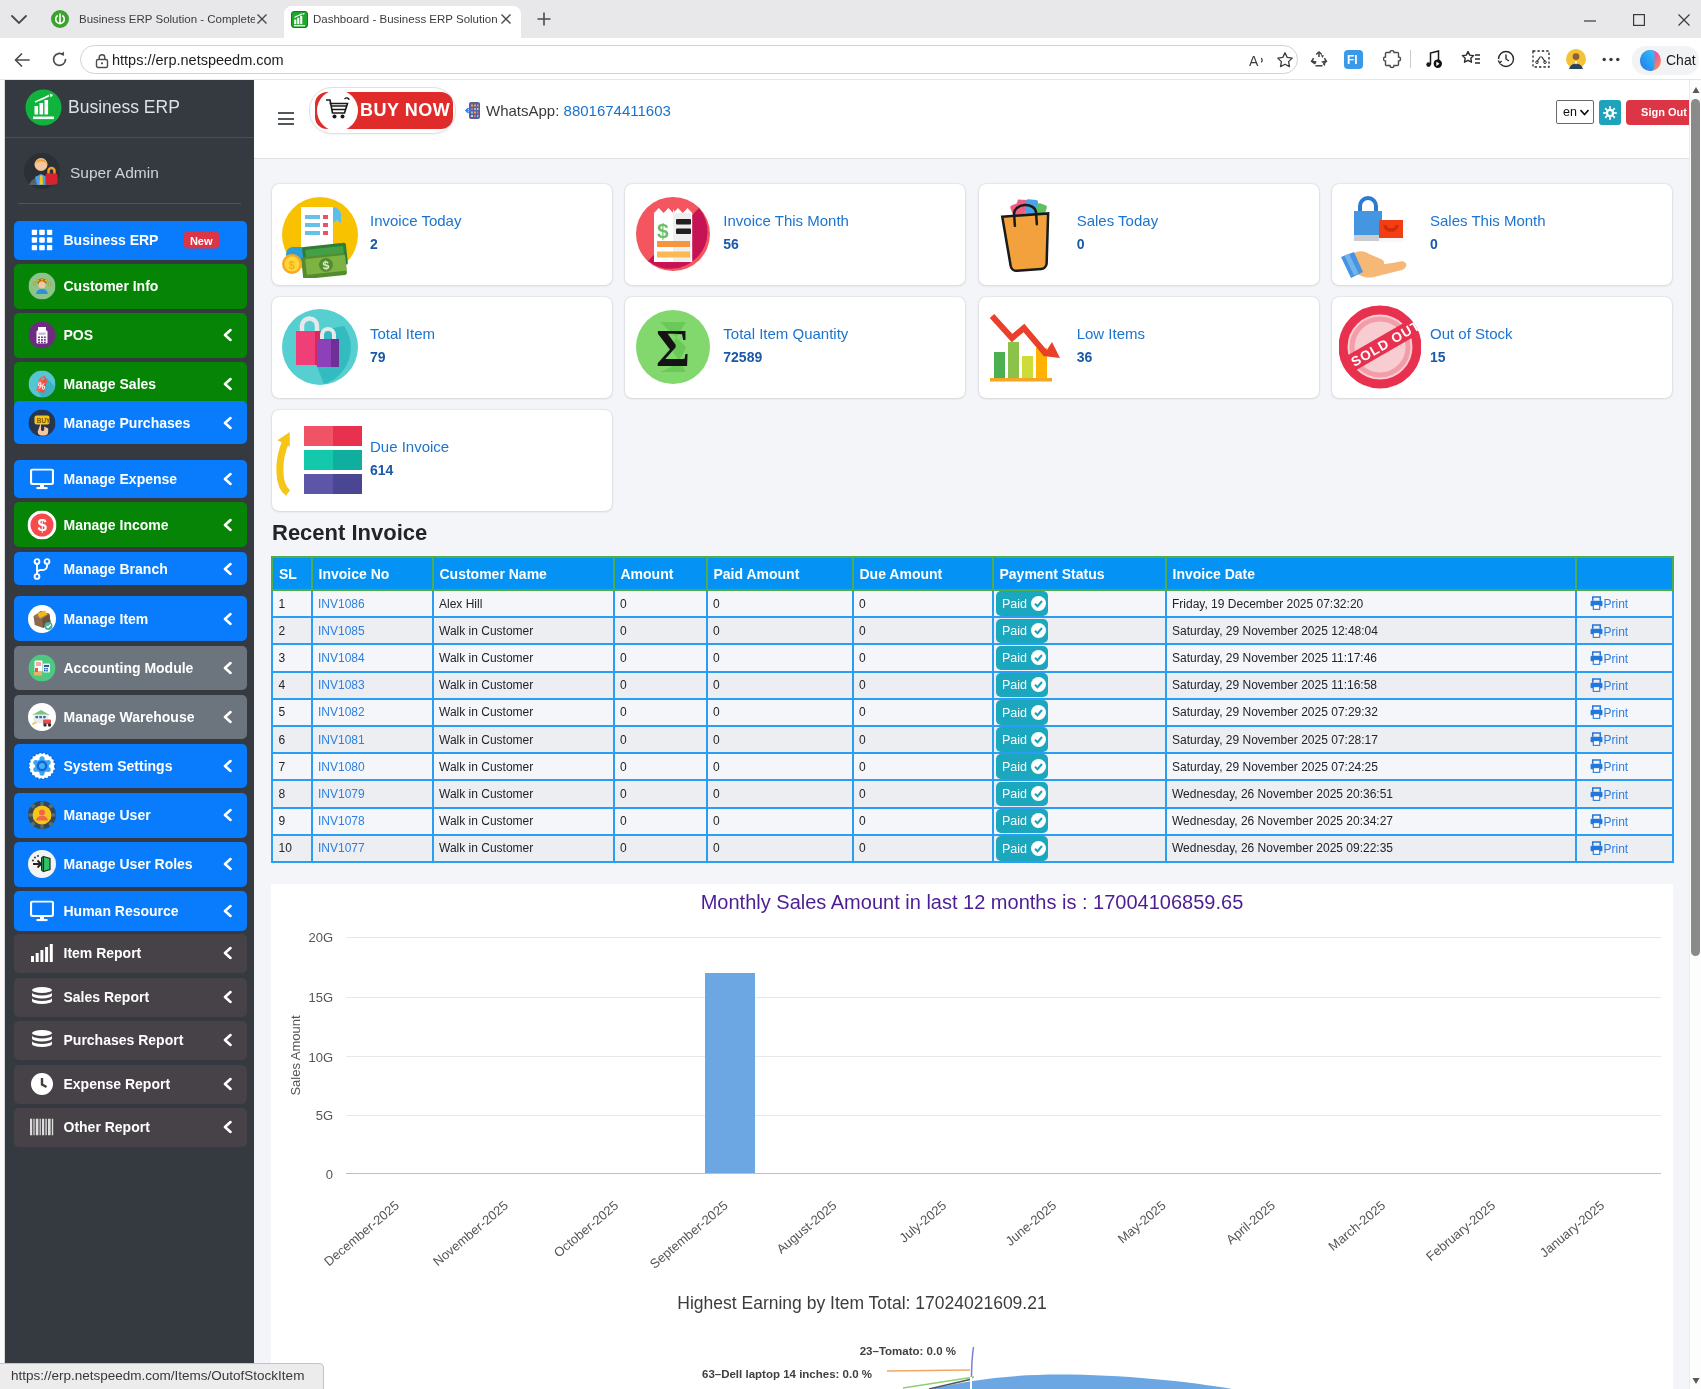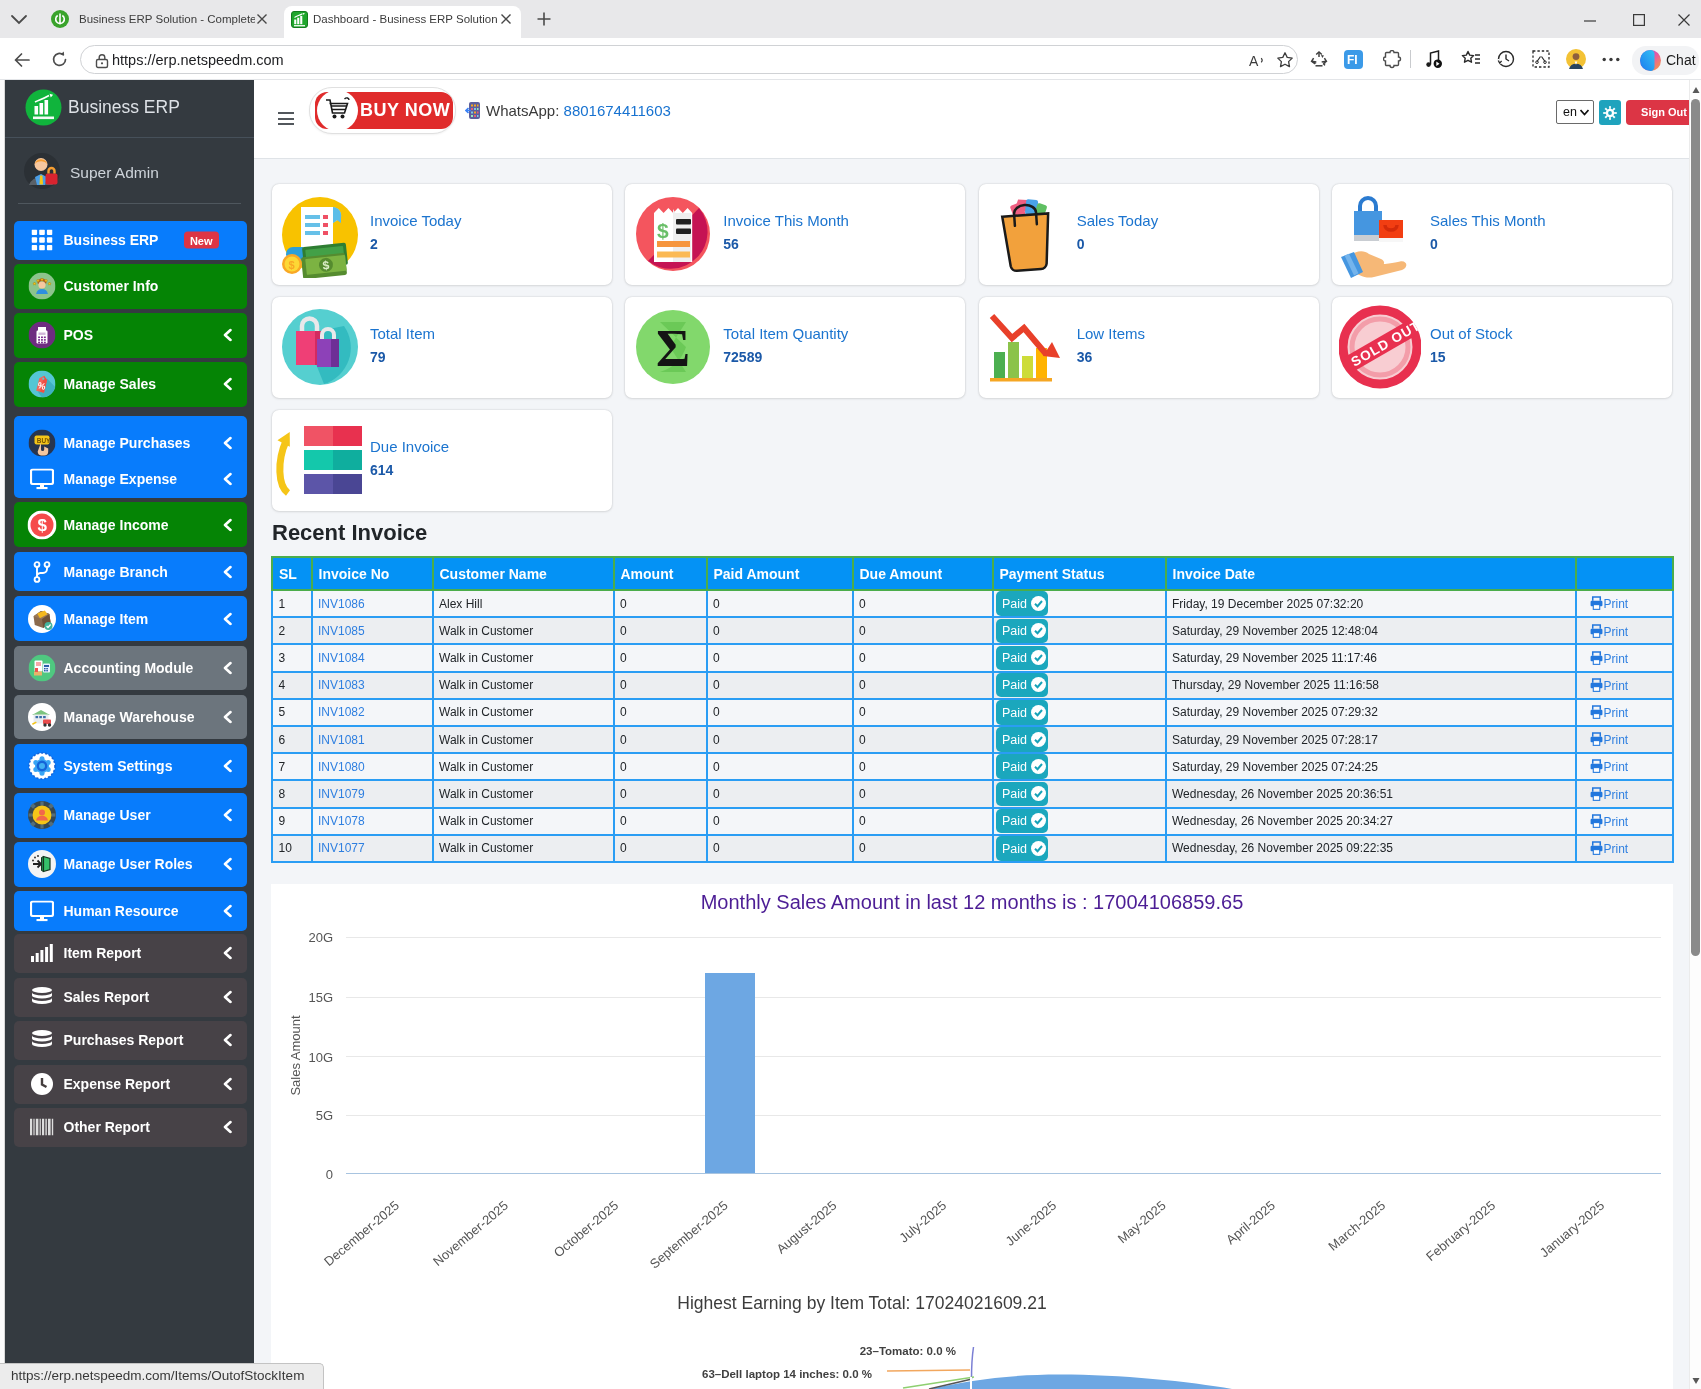--- a/index.html
+++ b/index.html
@@ -292,21 +292,21 @@
           <path d="M13.5 5 l4 3.5 v13 h-4z" fill="#ef4f44"></path>
           <circle cx="13.5" cy="8" r="1.1" fill="#55c6d4"></circle>
         </g>
         <text x="9.5" y="18.5" font-size="9" fill="#fff" font-weight="bold" transform="rotate(14 13 14)">%</text>
       </svg>
     <span class="lbl">Manage Sales</span>
       <svg class="chev" width="9" height="13" viewBox="0 0 9 13">
         <path d="M7.5 1.5 L2 6.5 L7.5 11.5" stroke="#fff" stroke-width="2.6" fill="none" stroke-linecap="round" stroke-linejoin="round"></path>
       </svg>
   </div>
-  <div class="mi blue" style="top:336px;height:54px;">
+  <div class="mi blue" style="top:321px;height:43px;">
     <svg class="ic" width="27" height="27" viewBox="0 0 27 27">
         <circle cx="13.5" cy="13.5" r="13.5" fill="#28354f"></circle>
         <rect x="6" y="6" width="15" height="9" rx="2" fill="#f5c518"></rect>
         <text x="8.2" y="13" font-size="6.5" font-weight="bold" fill="#7a5500">BUY</text>
         <path d="M12.5 13 v7 a1.6 1.6 0 0 0 3.2 0 v-3 l4 2 v3 a4 4 0 0 1 -4 4 h-3 a4 4 0 0 1 -3.5 -4z" fill="#f6c79f"></path>
       </svg>
     <span class="lbl">Manage Purchases</span>
       <svg class="chev" width="9" height="13" viewBox="0 0 9 13">
         <path d="M7.5 1.5 L2 6.5 L7.5 11.5" stroke="#fff" stroke-width="2.6" fill="none" stroke-linecap="round" stroke-linejoin="round"></path>
       </svg>
@@ -326,21 +326,21 @@
     <svg class="ic" width="29" height="29" viewBox="0 0 29 29">
         <circle cx="14.5" cy="14.5" r="14.5" fill="#fff"></circle>
         <circle cx="14.5" cy="14.5" r="11.5" fill="#f54b4b"></circle>
         <text x="10" y="20.5" font-size="17" font-weight="bold" fill="#fff">$</text>
       </svg>
     <span class="lbl">Manage Income</span>
       <svg class="chev" width="9" height="13" viewBox="0 0 9 13">
         <path d="M7.5 1.5 L2 6.5 L7.5 11.5" stroke="#fff" stroke-width="2.6" fill="none" stroke-linecap="round" stroke-linejoin="round"></path>
       </svg>
   </div>
-  <div class="mi blue" style="top:472px;height:39px;">
+  <div class="mi blue" style="top:472px;height:33px;">
     <svg class="ic" width="22" height="22" viewBox="0 0 22 22">
         <g stroke="#fff" stroke-width="1.9" fill="none">
           <circle cx="6" cy="3.5" r="2.4"></circle>
           <circle cx="16" cy="3.5" r="2.4"></circle>
           <circle cx="6" cy="18.5" r="2.4"></circle>
           <path d="M6 6 v10 M16 6 v2 a4 4 0 0 1 -4 4 h-2 a4 4 0 0 0 -4 2"></path>
         </g>
       </svg>
     <span class="lbl">Manage Branch</span>
       <svg class="chev" width="9" height="13" viewBox="0 0 9 13">
@@ -836,21 +836,21 @@
           <td>4</td>
           <td><a class="lnk">INV1083</a></td>
           <td>Walk in Customer</td>
           <td>0</td>
           <td>0</td>
           <td>0</td>
           <td><span class="paidb">Paid <svg width="15" height="15" viewBox="0 0 12 12" style="vertical-align:-3.5px">
                 <circle cx="6" cy="6" r="6" fill="#fff"></circle>
                 <path d="M3.2 6.2 L5.2 8.2 L8.8 4" stroke="#17a2b8" stroke-width="1.6" fill="none"></path>
               </svg></span></td>
-          <td>Thursday, 29 November 2025 11:16:58</td>
+          <td>Saturday, 29 November 2025 11:16:58</td>
           <td class="prt"><svg width="15" height="14" viewBox="0 0 13 13" style="vertical-align:-2.5px">
               <path d="M3 4.5 V1 h7 v3.5" fill="none" stroke="#2277dd" stroke-width="1.4"></path>
               <rect x="1" y="4.5" width="11" height="5" rx="1" fill="#2277dd"></rect>
               <rect x="3.5" y="8" width="6" height="4.4" fill="#fff" stroke="#2277dd"></rect>
             </svg><a class="lnk">Print</a></td>
         </tr>
 <tr>
           <td>5</td>
           <td><a class="lnk">INV1082</a></td>
           <td>Walk in Customer</td>

